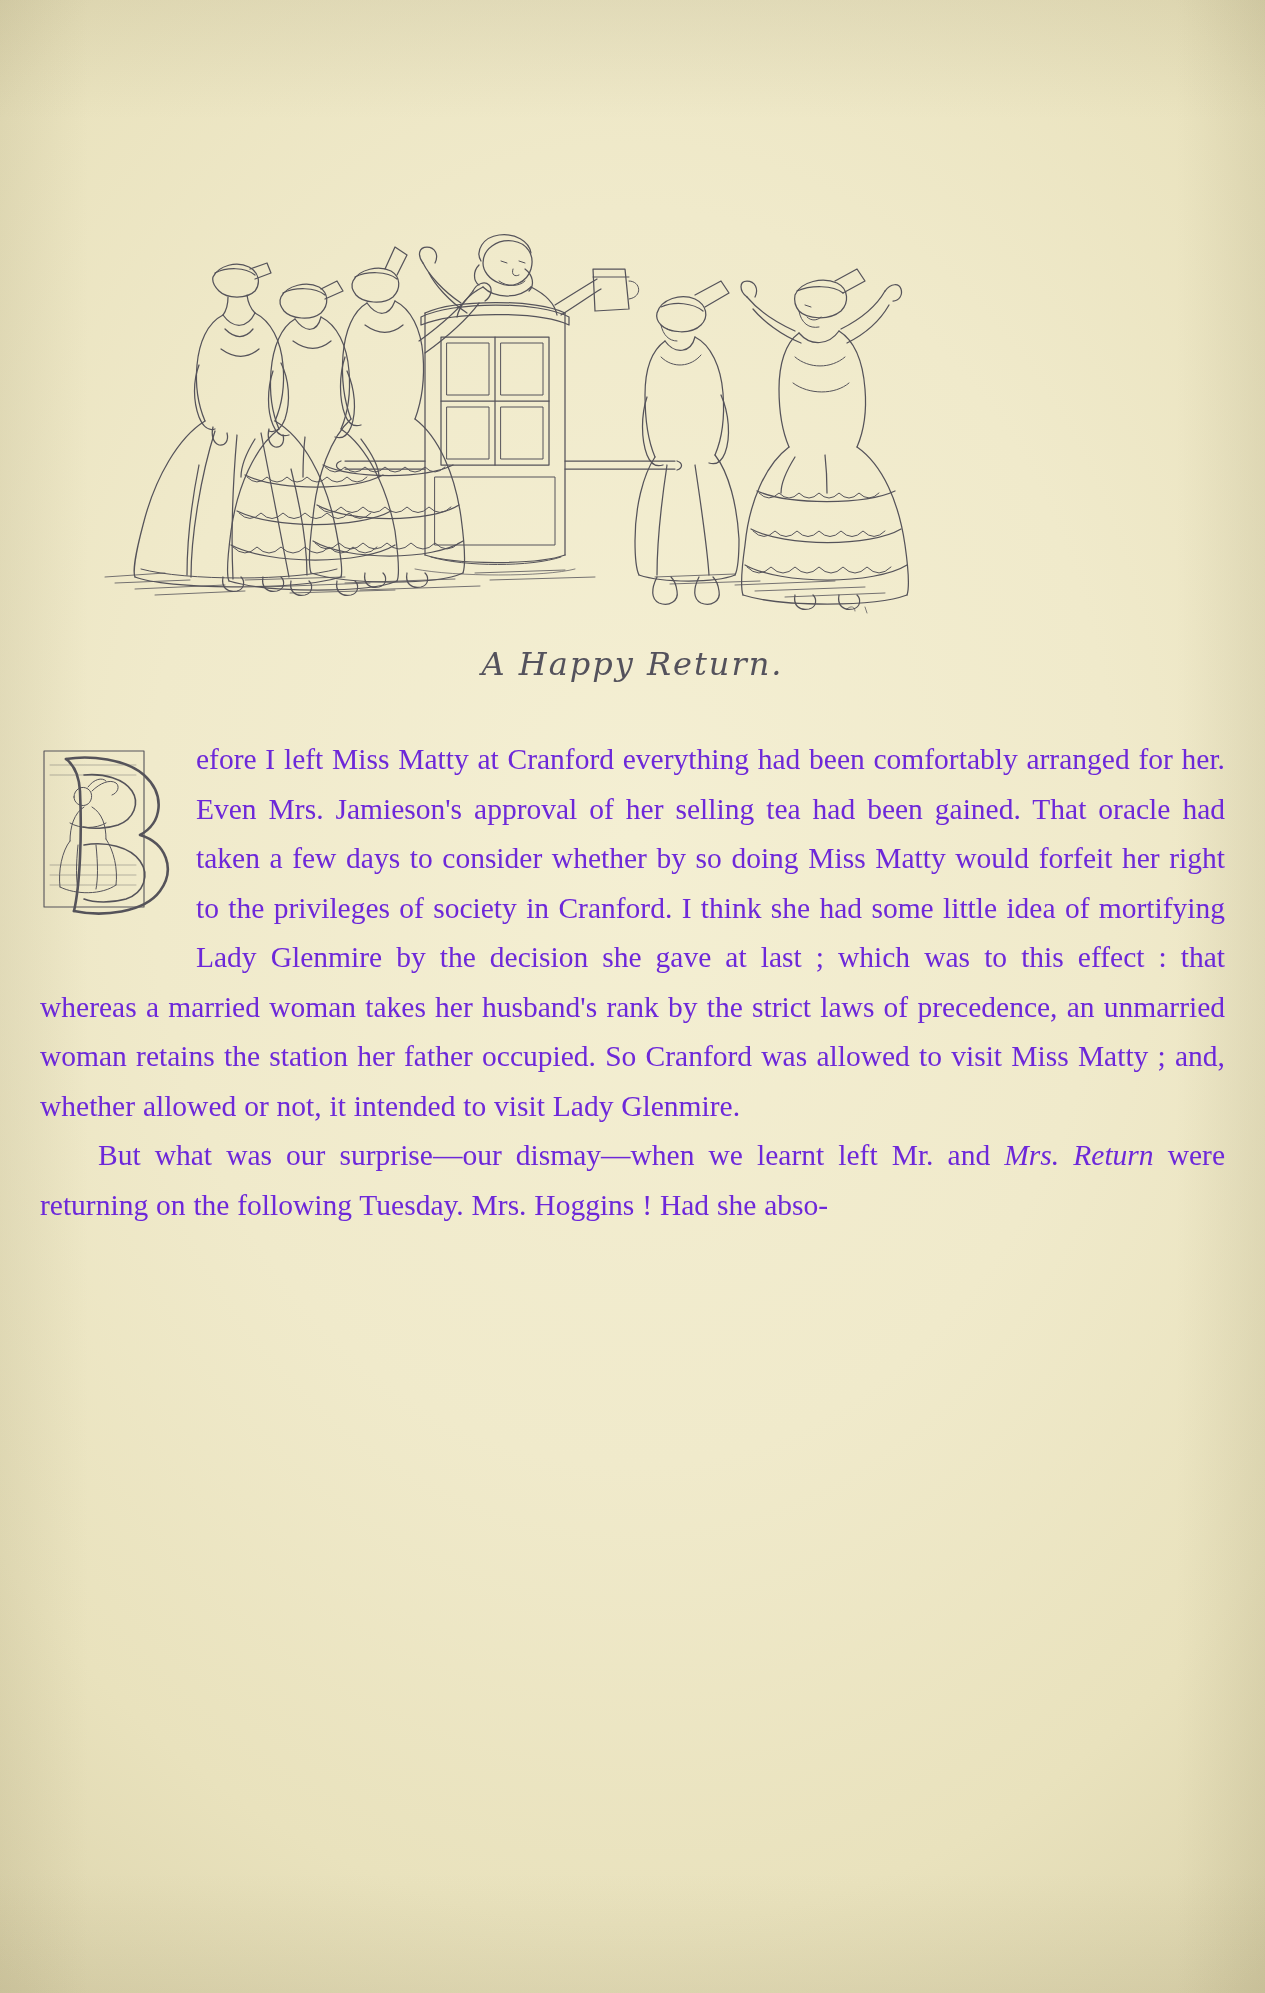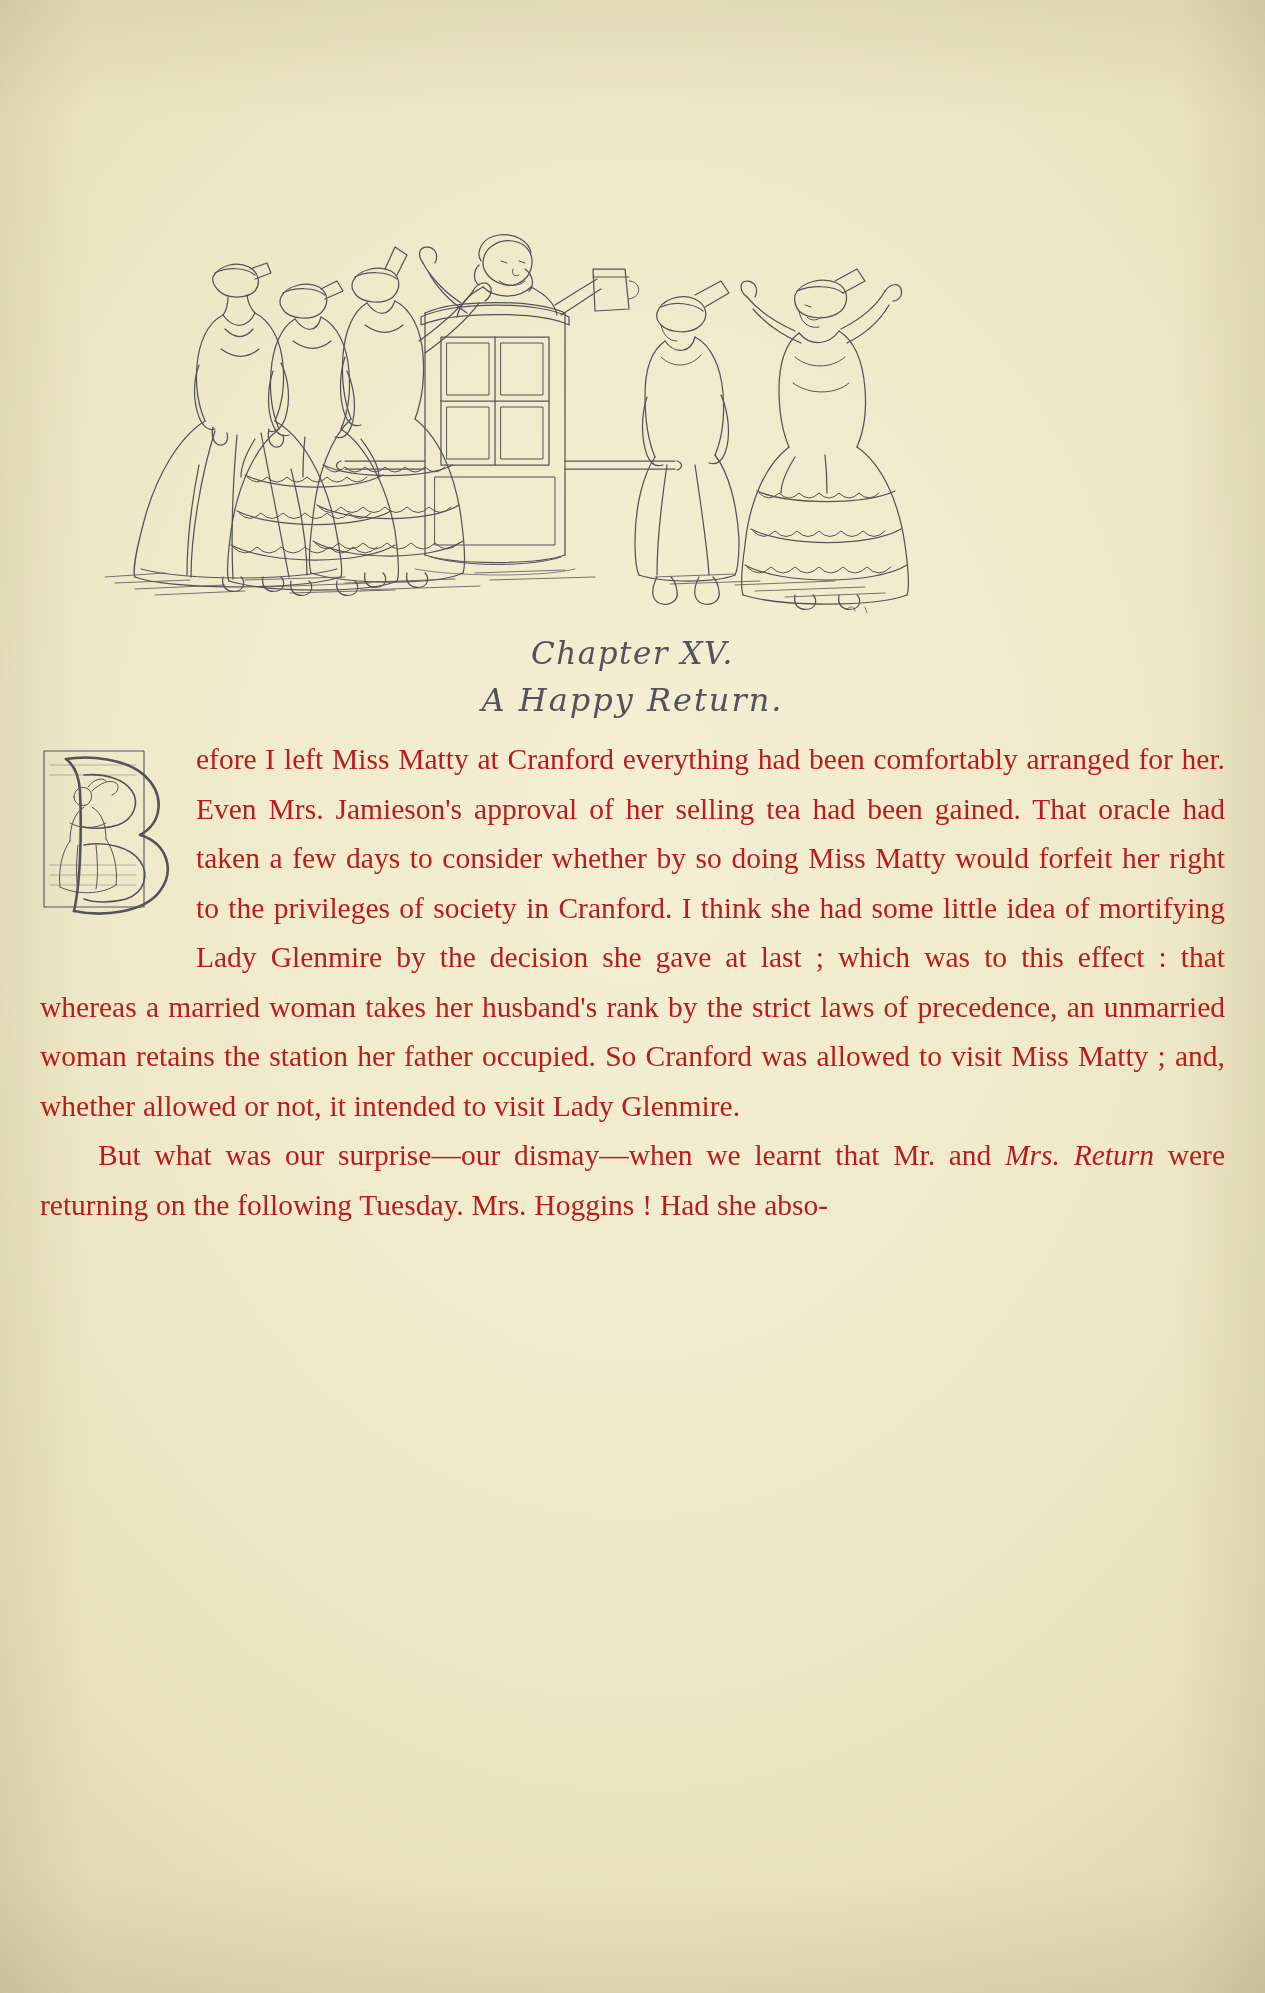--- a/index.html
+++ b/index.html
@@ -72,21 +72,21 @@
     color: #54525c;
     letter-spacing: 2px;
   }
 
   
   .body-text {
     position: absolute;
     left: 40px;
     top: 735px;
     width: 1185px;
-    color: #b91c1c;
+    color: #6d28d9;
     font-size: 29.5px;
     line-height: 49.5px;
     text-align: justify;
     font-family: "Liberation Serif", serif;
   }
   .body-text p { margin: 0; }
 
   
   .dropcap {
     float: left;
@@ -358,21 +358,20 @@
       </g>
 
       <g stroke-width="1" opacity="0.75">
         <path d="M752 384 C756 380 760 382 760 386"></path>
         <path d="M770 382 L772 388"></path>
       </g>
     </svg>
   </div>
 
   <div class="chapter-heading">
-    <div class="chapter-number">Chapter XV.</div>
     <div class="chapter-title">A Happy Return.</div>
   </div>
 
   <div class="body-text">
 
     <div class="dropcap">
       <svg viewBox="0 0 148 190" xmlns="http://www.w3.org/2000/svg" fill="none" stroke="#55535a" stroke-width="1.3" stroke-linecap="round" stroke-linejoin="round">
 
         <path d="M4 6 L104 6 L104 162 L4 162 Z" stroke-width="1.1"></path>
 
@@ -400,17 +399,17 @@
             <path d="M10 30 L96 30"></path>
           <path d="M10 120 L96 120"></path>
             <path d="M10 130 L96 130"></path>
           <path d="M10 140 L96 140"></path>
         </g>
       </svg>
     </div>
 
     <p class="para-first"><span>efore</span><span> I left Miss Matty at Cranford everything had been comfortably arranged for her. Even Mrs. Jamieson's approval of her selling tea had been gained.    That oracle had taken a few days to consider whether by so doing Miss Matty would forfeit her right to the privileges of society in Cranford.   I think she had some little idea of mortifying Lady Glenmire by the decision she gave at last ; which was to this effect : that whereas a married woman takes her husband's rank by the strict laws of precedence, an unmarried woman retains the station her father occupied.   So Cranford was allowed to visit Miss Matty ; and, whether allowed or not, it intended to visit Lady Glenmire.</span></p>
 
-    <p class="para-indent"><span>But what was our surprise—our dismay—when we learnt that Mr. and </span><span class="ital">Mrs. Return</span><span> were returning on the following Tuesday.   Mrs. Hoggins !   Had she abso-</span></p>
+    <p class="para-indent"><span>But what was our surprise—our dismay—when we learnt left Mr. and </span><span class="ital">Mrs. Return</span><span> were returning on the following Tuesday.   Mrs. Hoggins !   Had she abso-</span></p>
 
   </div>
 
 </div>
 
 </body></html>

